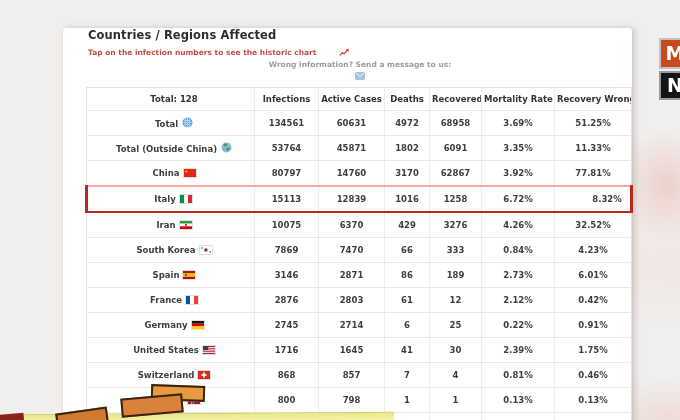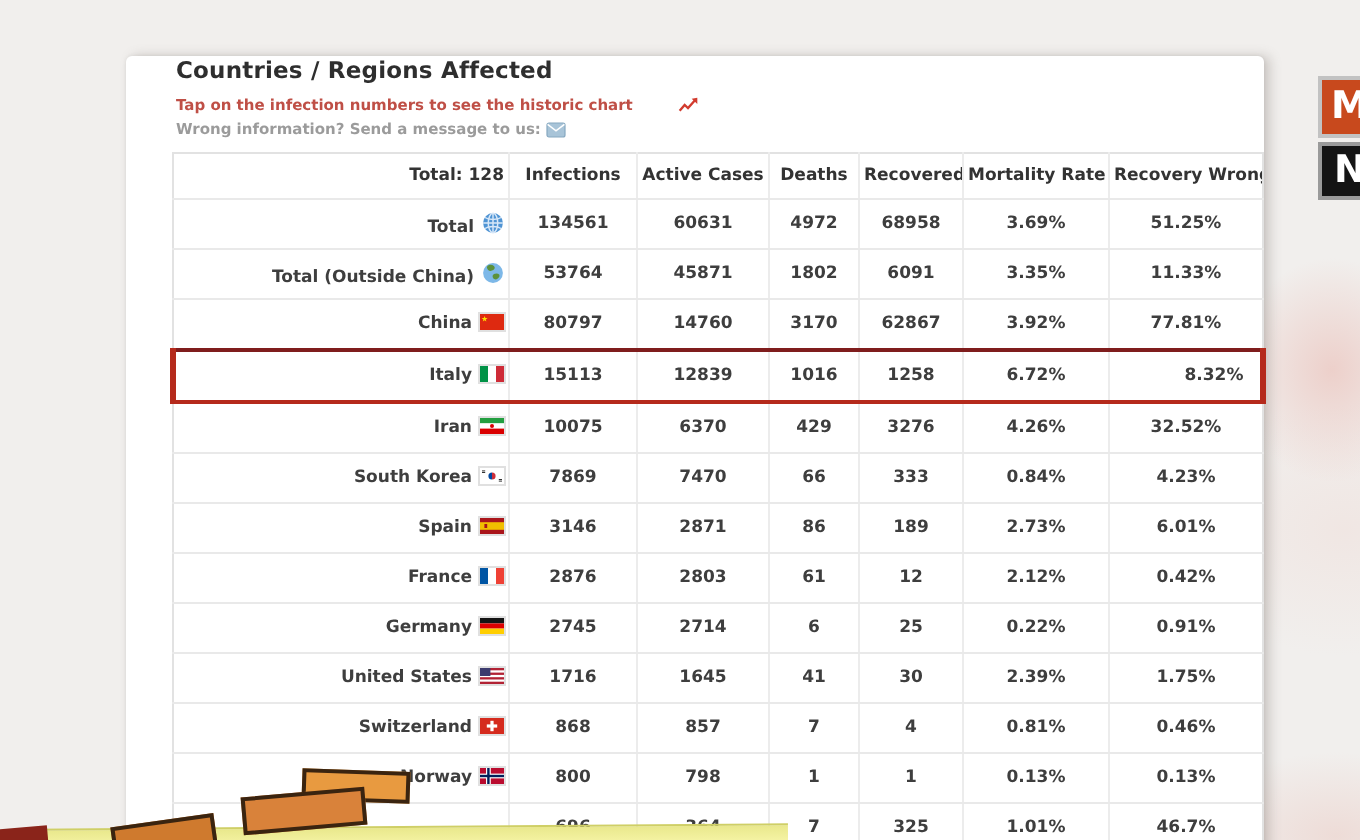--- a/index.html
+++ b/index.html
@@ -17,37 +17,37 @@
   .card{
     position:absolute;left:63px;top:28px;width:569px;height:400px;z-index:2;
     background:#ffffff;border-radius:3px;
     box-shadow:3px 0 6px rgba(110,100,95,0.28), 0 0 2px rgba(0,0,0,0.08);
   }
   .card h1{
     margin:0;padding:0 0 0 25px;font-size:11.5px;font-weight:bold;color:#2e2e2e;letter-spacing:0.1px;
   }
   .note{padding-left:25px;font-size:7.5px;font-weight:bold;display:flex;align-items:center;gap:3px;}
   .note-red{margin-top:6px;color:#bf4f46;gap:23px;}
-  .note-gray{margin-top:3px;color:#9b9b9b;}
+  .note-gray{margin-top:3px;color:#9b9b9b;flex-direction:column;}
   .note .icn{display:inline-flex;align-items:center;}
   table.tracker{
     border-collapse:collapse;table-layout:fixed;
     margin:7px 0 0 22px;width:545px;
     font-size:8.5px;color:#3e3e3e;
     border:1px solid #e2e2e2;
   }
   table.tracker th, table.tracker td{
     border-right:1px solid #ececec;border-bottom:1px solid #e9e9e9;
     font-weight:bold;text-align:center;padding:0 2px;overflow:hidden;white-space:nowrap;
   }
   table.tracker th{height:22px;color:#333;}
   table.tracker td{height:24px;}
-  table.tracker th:first-child, table.tracker td:first-child{text-align:right;padding-left:9px;}
+  table.tracker th:first-child, table.tracker td:first-child{text-align:center;padding-left:9px;}
   table.tracker th:last-child, table.tracker td:last-child{border-right:none;}
-  tr.hl td{border-top:2px solid #7f1d1d;border-bottom:2px solid #b52a1c;margin-top:36px;}
+  tr.hl td{border-top:2px solid #fca5a5;border-bottom:2px solid #b52a1c;margin-top:36px;}
   tr.hl td:first-child{border-left:3px solid #b52a1c;padding-left:6px;}
   tr.hl td:last-child{border-right:3px solid #b52a1c;padding-left:31px;}
   .cflag{display:inline-block;vertical-align:-1px;margin-left:4px;line-height:0;}
   
   .logo-sq{position:absolute;z-index:3;width:28px;text-align:center;color:#fff;font-weight:bold;
     font-size:19px;line-height:26px;font-family:"DejaVu Sans",sans-serif;}
   .logo-m{left:659px;top:38px;height:27px;background:#c8491d;border:2px solid #c2c2c2;border-right:none;}
   .logo-n{left:659px;top:71px;height:25px;background:#141414;border:2px solid #9a9a9a;border-right:none;line-height:24px;}
   
   .deco{position:absolute;z-index:5;}

